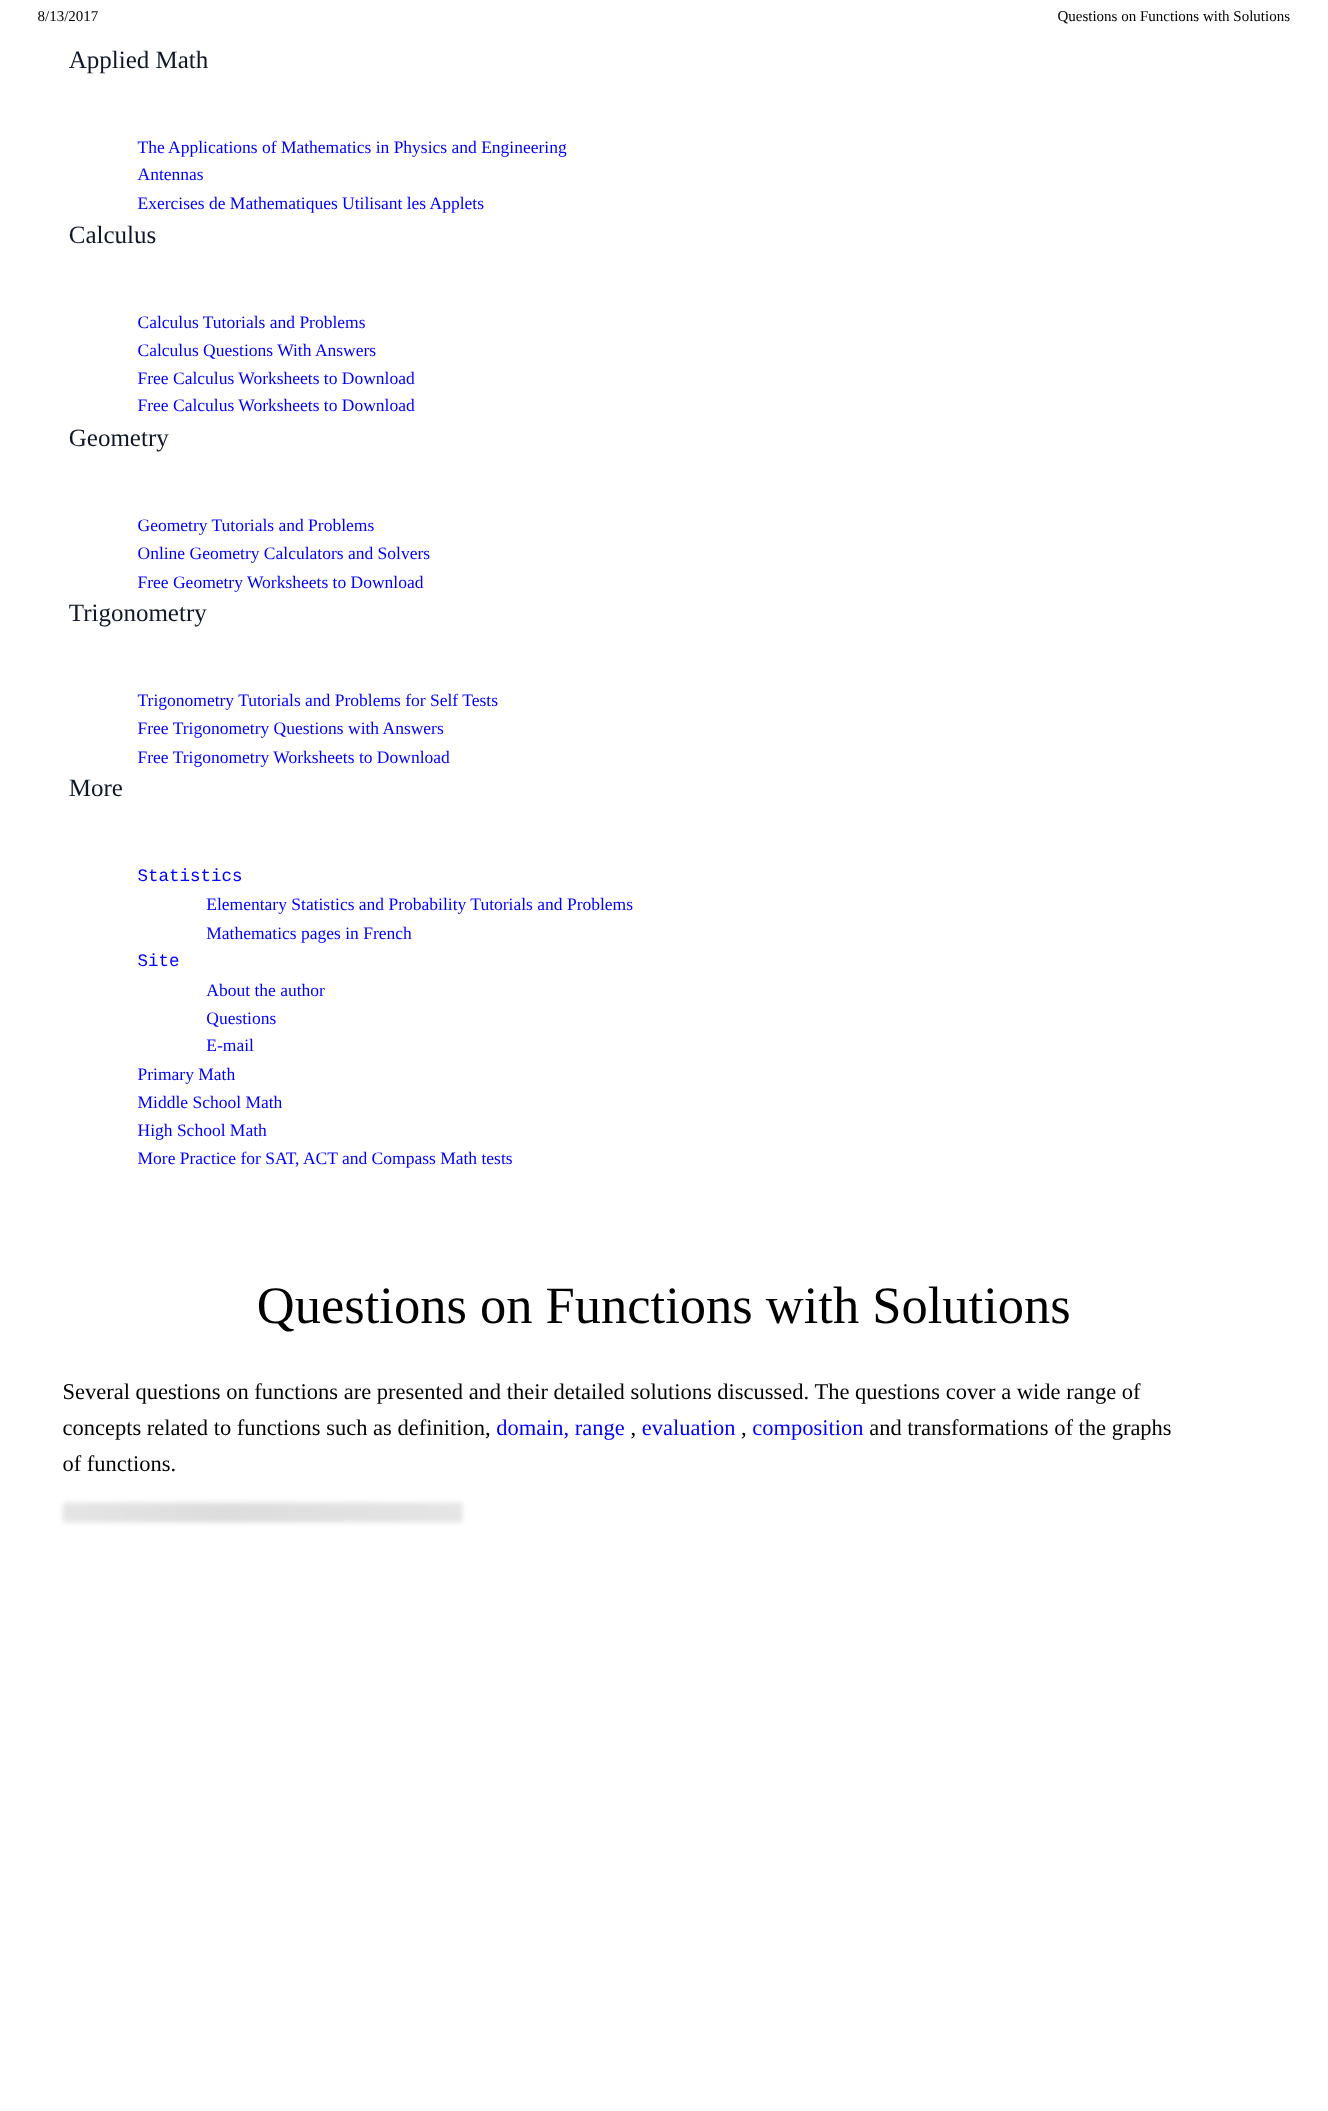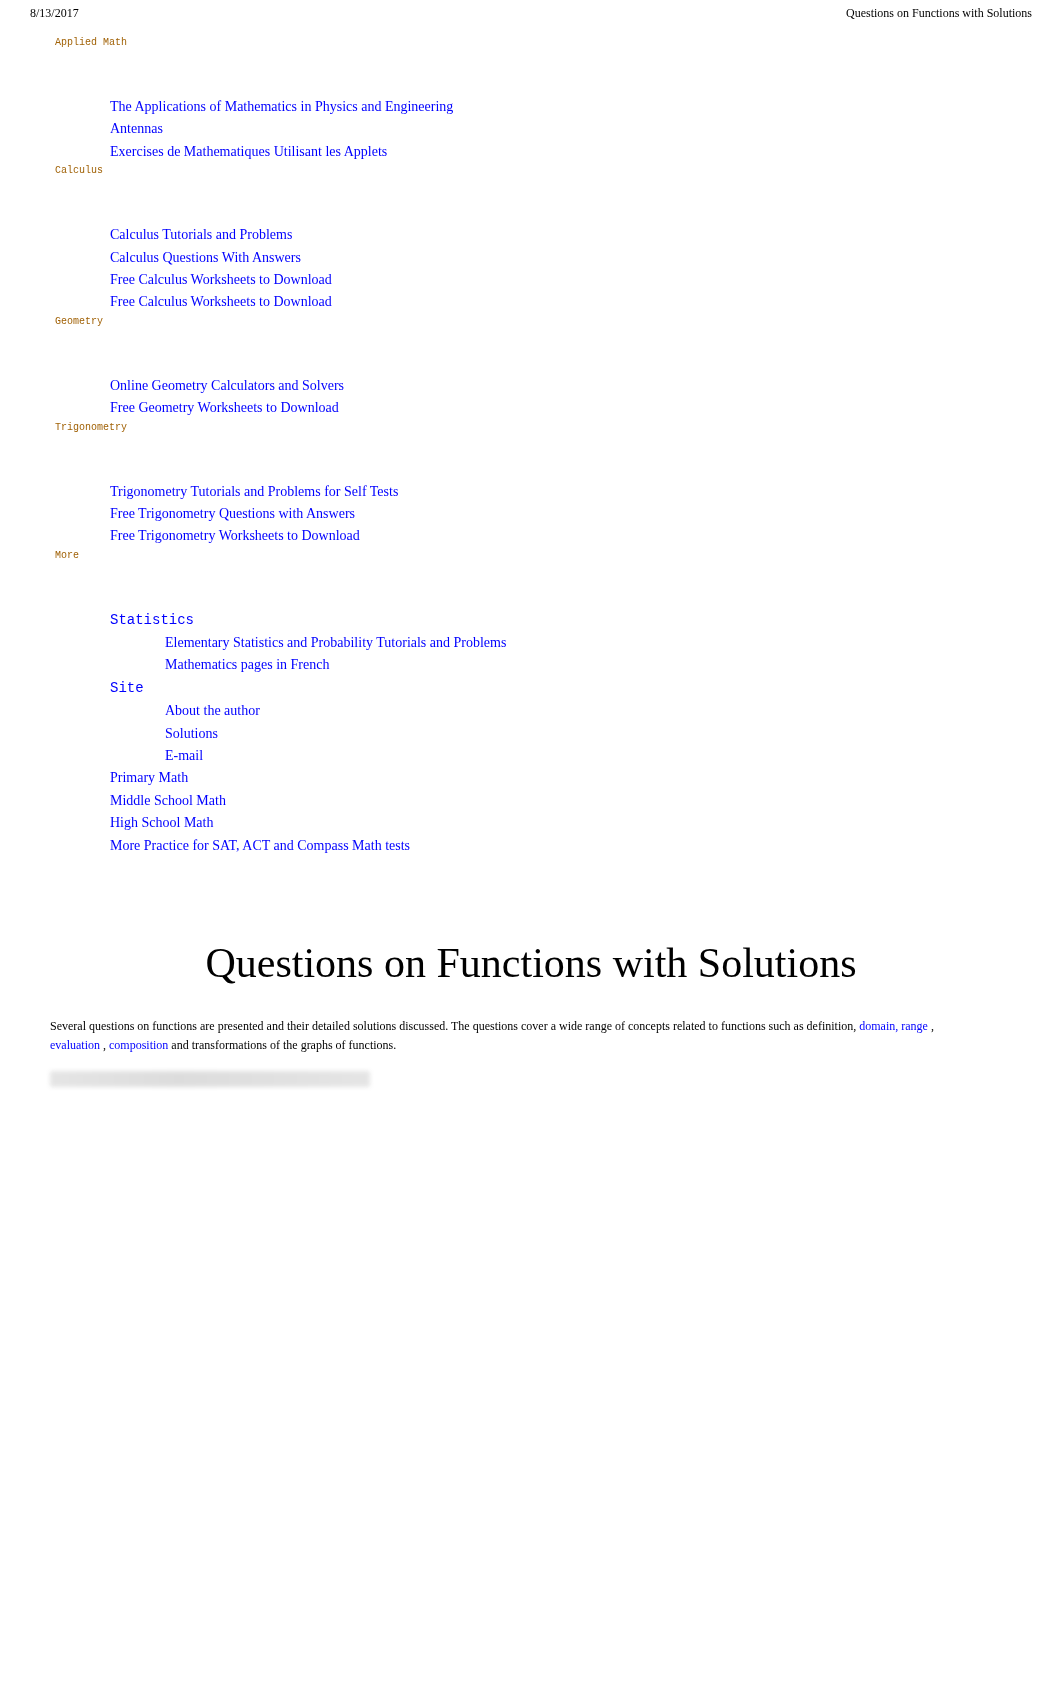--- a/index.html
+++ b/index.html
@@ -22,25 +22,24 @@
 
     .nav-section {
       padding: 10px 30px 20px 55px;
     }
 
     .nav-level1 {
       margin-bottom: 2px;
     }
 
     .nav-level1 > .nav-label {
-      color: #a16207;
-      font-size: 10px;
+      color: #0f172a;
+      font-size: 20px;
       display: block;
       margin-bottom: 1px;
-      font-family: Liberation Mono, monospace;
     }
 
     .nav-level2 {
       padding-left: 55px;
       margin-top: 48px;
     }
 
     .nav-level2 a {
       display: block;
       color: blue;
@@ -67,21 +66,21 @@
 
     .page-title {
       font-size: 42px;
       font-weight: normal;
       text-align: center;
       margin-bottom: 30px;
       color: #000;
     }
 
     .description {
-      font-size: 12px;
+      font-size: 18px;
       line-height: 1.6;
       max-width: 900px;
       margin-bottom: 16px;
       font-family: Liberation Serif, serif;
     }
 
     .description a {
       color: blue;
       text-decoration: none;
     }
@@ -120,20 +119,21 @@
       <a>Calculus Tutorials and Problems</a>
       <a>Calculus Questions With Answers</a>
       <a>Free Calculus Worksheets to Download</a>
       <a>Free Calculus Worksheets to Download</a>
     </div>
   </div>
 
   <div class="nav-level1">
     <a class="nav-label">Geometry</a>
     <div class="nav-level2">
+      <a>Geometry Tutorials and Problems</a>
       <a>Online Geometry Calculators and Solvers</a>
       <a>Free Geometry Worksheets to Download</a>
     </div>
   </div>
 
   <div class="nav-level1">
     <a class="nav-label">Trigonometry</a>
     <div class="nav-level2">
       <a>Trigonometry Tutorials and Problems for Self Tests</a>
       <a>Free Trigonometry Questions with Answers</a>
@@ -150,21 +150,21 @@
         <div class="nav-sub-container">
           <a>Elementary Statistics and Probability Tutorials and Problems</a>
           <a>Mathematics pages in French</a>
         </div>
       </div>
 
       <div>
         <a class="nav-sublabel">Site</a>
         <div class="nav-sub-container">
           <a>About the author</a>
-          <a>Solutions</a>
+          <a>Questions</a>
           <a>E-mail</a>
         </div>
       </div>
 
       <a>Primary Math</a>
       <a>Middle School Math</a>
       <a>High School Math</a>
       <a>More Practice for SAT, ACT and Compass Math tests</a>
     </div>
   </div>

